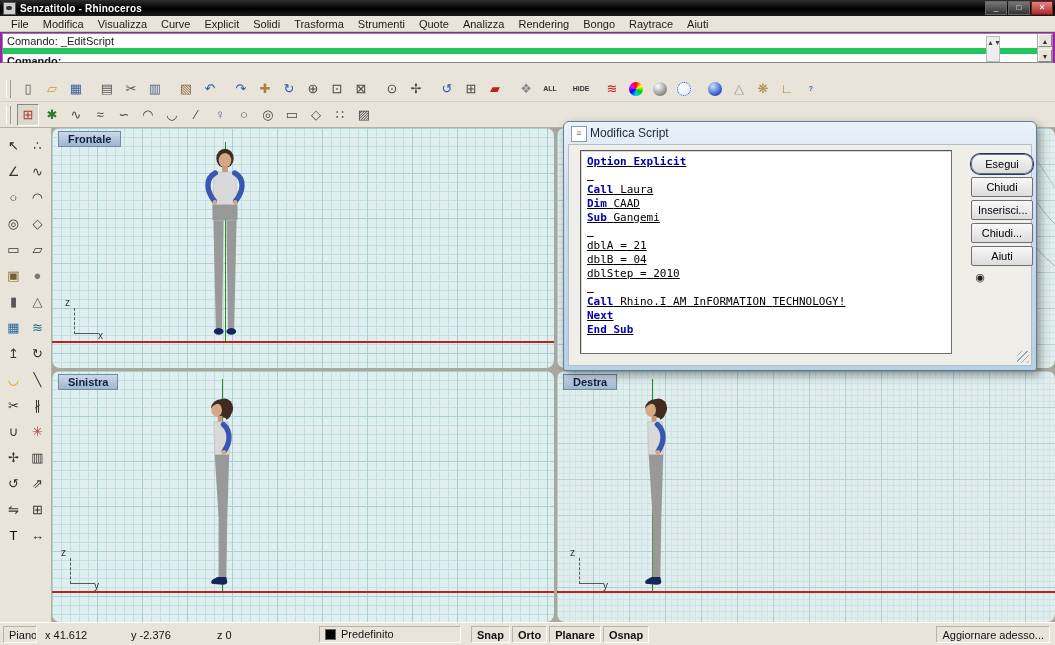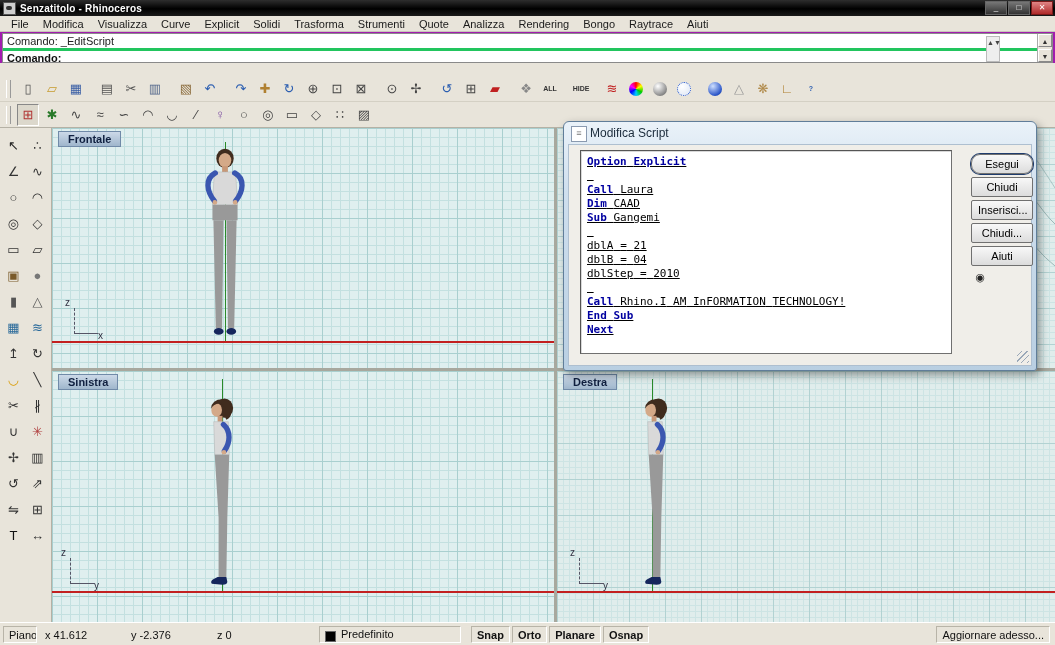--- a/index.html
+++ b/index.html
@@ -20,21 +20,21 @@
 
   
   .menubar{position:absolute;left:0;top:16px;width:1055px;height:16px;background:#e8e4da;
     border-bottom:1px solid #c9c5ba;display:flex;align-items:center;padding-left:4px;box-sizing:border-box;}
   .menu-item{padding:1px 7px;color:#1a1a1a;cursor:default;}
 
   
   .cmdarea{position:absolute;left:2px;top:33px;width:1051px;height:30px;background:#fff;
     border:1px solid #8a8a8a;box-sizing:border-box;}
   .cmdrow{height:14px;line-height:14px;padding-left:4px;white-space:pre;}
-  .cmdrow.r1{color:#222;border-bottom:3px solid #22c55e;}
+  .cmdrow.r1{color:#222;border-bottom:6px solid #22c55e;}
   .cmdrow.r2{font-weight:bold;}
   .cmd-splitter{position:absolute;right:52px;top:2px;width:12px;height:24px;font-size:7px;line-height:12px;
     text-align:center;color:#444;border:1px solid #bbb;background:#eee;}
   .cmd-scroll{position:absolute;right:0;top:0;bottom:0;width:14px;background:#e8e4da;border-left:1px solid #aaa;}
   .cmd-scroll .sa{display:block;height:13px;font-size:7px;text-align:center;line-height:13px;color:#333;
     border:1px solid #fff;border-right-color:#888;border-bottom-color:#888;background:#e8e4da;box-sizing:border-box;}
 
   
   .dockstrip{position:absolute;left:0;top:63px;width:1055px;height:13px;background:#e8e4da;
     border-bottom:1px solid #d4d0c4;}
@@ -63,21 +63,21 @@
     font-size:13px;border:1px solid transparent;cursor:default;}
 
   
   .vpzone{position:absolute;left:52px;top:128px;width:1003px;height:494px;background:#a8a89e;}
   .vp{position:absolute;overflow:hidden;background-color:#dfefef;
     background-image:
       linear-gradient(to right,#a9cfcf 1px,transparent 1px),
       linear-gradient(to bottom,#a9cfcf 1px,transparent 1px),
       linear-gradient(to right,#c3e0e0 1px,transparent 1px),
       linear-gradient(to bottom,#c3e0e0 1px,transparent 1px);
-    background-size:45px 45px,45px 45px,9px 9px,9px 9px;}
+    background-size:45px 45px,45px 45px,9px 9px,9px 9px;border-radius:8px;}
   .vp.fine{background-color:#e0edec;
     background-size:36px 36px,36px 36px,6px 6px,6px 6px;
     background-image:
       linear-gradient(to right,#b2d2d2 1px,transparent 1px),
       linear-gradient(to bottom,#b2d2d2 1px,transparent 1px),
       linear-gradient(to right,#cde4e4 1px,transparent 1px),
       linear-gradient(to bottom,#cde4e4 1px,transparent 1px);}
   .vplabel{position:absolute;left:6px;top:3px;z-index:5;padding:1px 9px;font-weight:bold;color:#102040;
     background:linear-gradient(#ccd9e8,#9fb6cc);border:1px solid #708aa8;cursor:default;}
   .redline{position:absolute;left:0;right:0;height:2px;background:#c22020;z-index:1;}
@@ -114,21 +114,21 @@
   .dlg-grip{position:absolute;right:2px;bottom:2px;width:12px;height:12px;cursor:nwse-resize;
     background:repeating-linear-gradient(135deg,transparent 0 3px,#9aa8b8 3px 4px);}
 
   
   .statusbar{position:absolute;left:0;top:622px;width:1055px;height:23px;background:#e8e4da;
     border-top:1px solid #fff;display:flex;align-items:center;padding:0 3px;box-sizing:border-box;}
   .sb-cell{height:17px;line-height:16px;padding:0 5px;margin-right:2px;box-sizing:border-box;
     border:1px solid #b8b4a8;border-bottom-color:#fff;border-right-color:#fff;white-space:nowrap;overflow:hidden;}
   .sb-plain{border-color:transparent;}
   .sb-toggle{font-weight:bold;color:#111;cursor:default;}
-  .layer-chip{display:flex;align-items:flex-end;}
+  .layer-chip{display:flex;align-items:center;}
   .layer-swatch{width:9px;height:9px;background:#000;border:1px solid #666;margin-right:5px;display:inline-block;}
   .sb-note{margin-left:auto;cursor:default;}
 </style>
 </head>
 <body>
 
 <div class="app">
 
   <div class="titlebar">
     <span class="app-icon"></span>
@@ -328,22 +328,22 @@
           <div class="sline">&nbsp;</div>
           <div class="sline"><span class="kw">Call</span><span> </span><span>Laura</span></div>
           <div class="sline"><span class="kw">Dim</span><span> </span><span>CAAD</span></div>
           <div class="sline"><span class="kw">Sub</span><span> </span><span>Gangemi</span></div>
           <div class="sline">&nbsp;</div>
           <div class="sline"><span>dblA</span><span> </span><span>=</span><span> </span><span>21</span></div>
           <div class="sline"><span>dblB</span><span> </span><span>=</span><span> </span><span>04</span></div>
           <div class="sline"><span>dblStep</span><span> </span><span>=</span><span> </span><span>2010</span></div>
           <div class="sline">&nbsp;</div>
           <div class="sline"><span class="kw">Call</span><span> </span><span>Rhino.I</span><span> </span><span>AM</span><span> </span><span>InFORMATION</span><span> </span><span>TECHNOLOGY!</span></div>
+          <div class="sline"><span class="kw">Next</span></div>
           <div class="sline"><span class="kw">End</span><span> </span><span class="kw">Sub</span></div>
-          <div class="sline"><span class="kw">Next</span></div>
         </div>
       <div id="dlg-buttons">
           <button class="dlg-btn default" style="top: 9px;">Esegui</button>
           <button class="dlg-btn" style="top: 32px;">Chiudi</button>
           <button class="dlg-btn" style="top: 55px;">Inserisci...</button>
           <button class="dlg-btn" style="top: 78px;">Chiudi...</button>
           <button class="dlg-btn" style="top: 101px;">Aiuti</button>
         </div>
       <span class="dlg-side-icon">◉</span>
       <span class="dlg-grip"></span>

